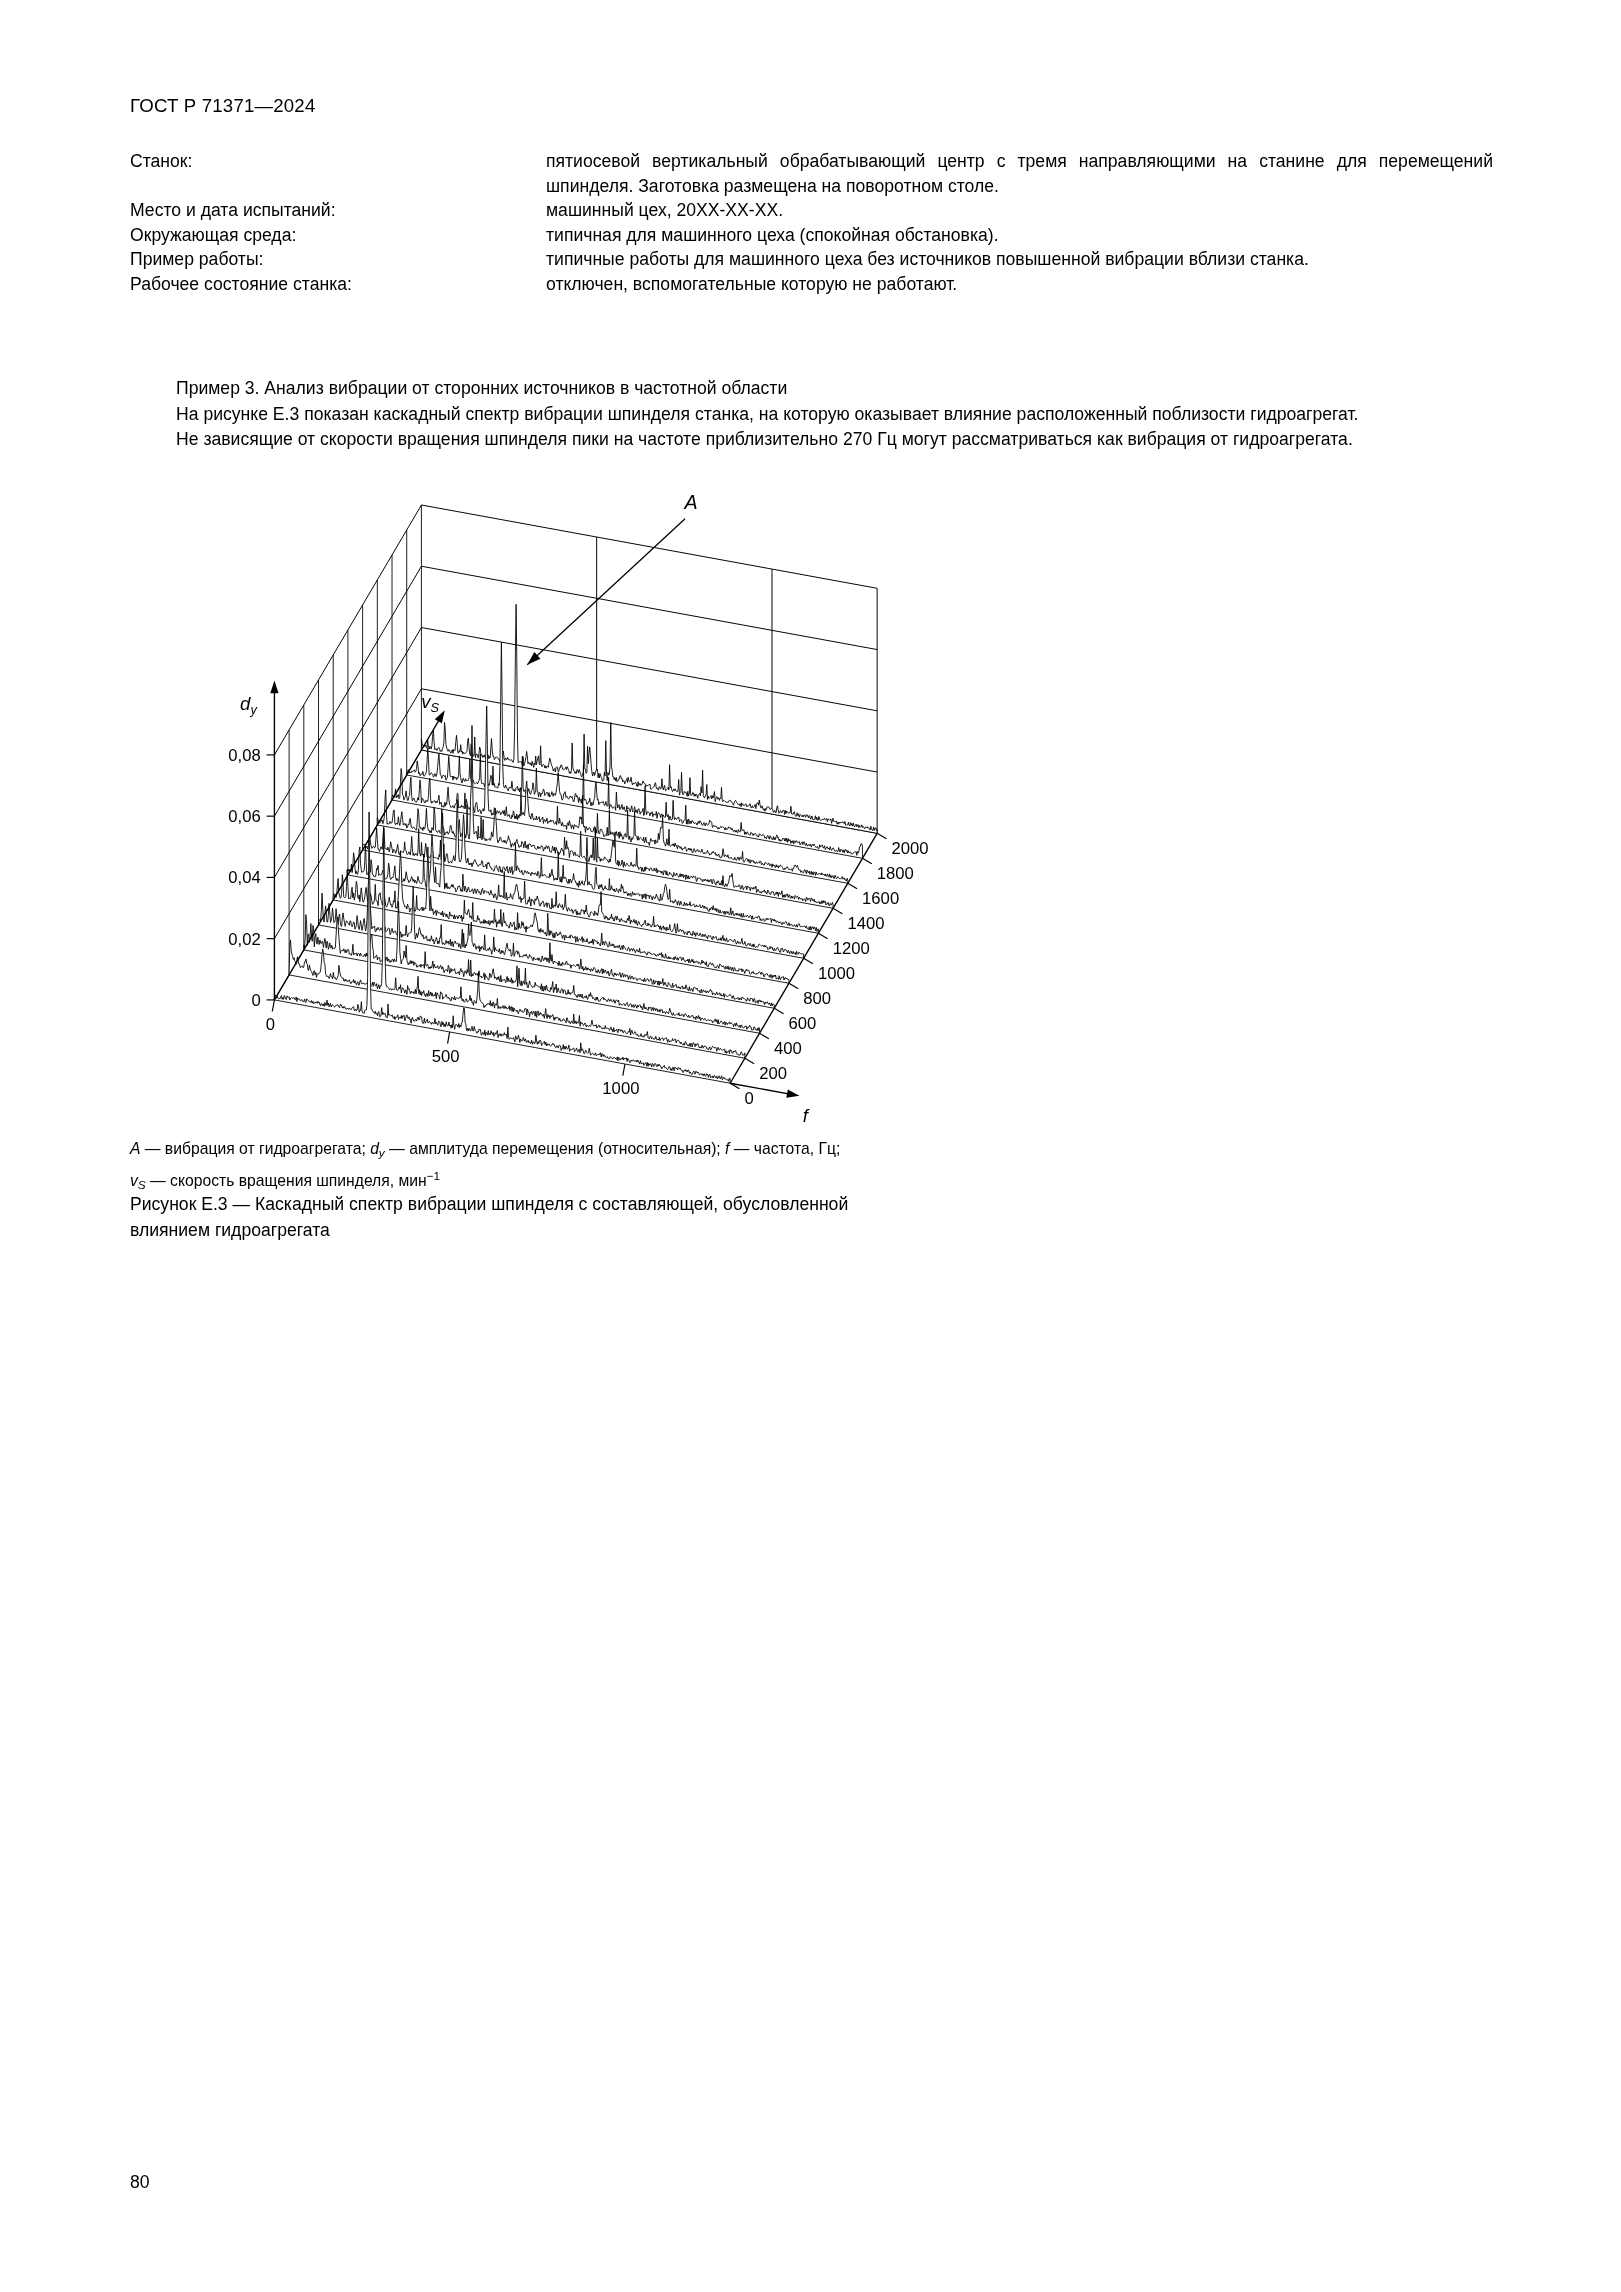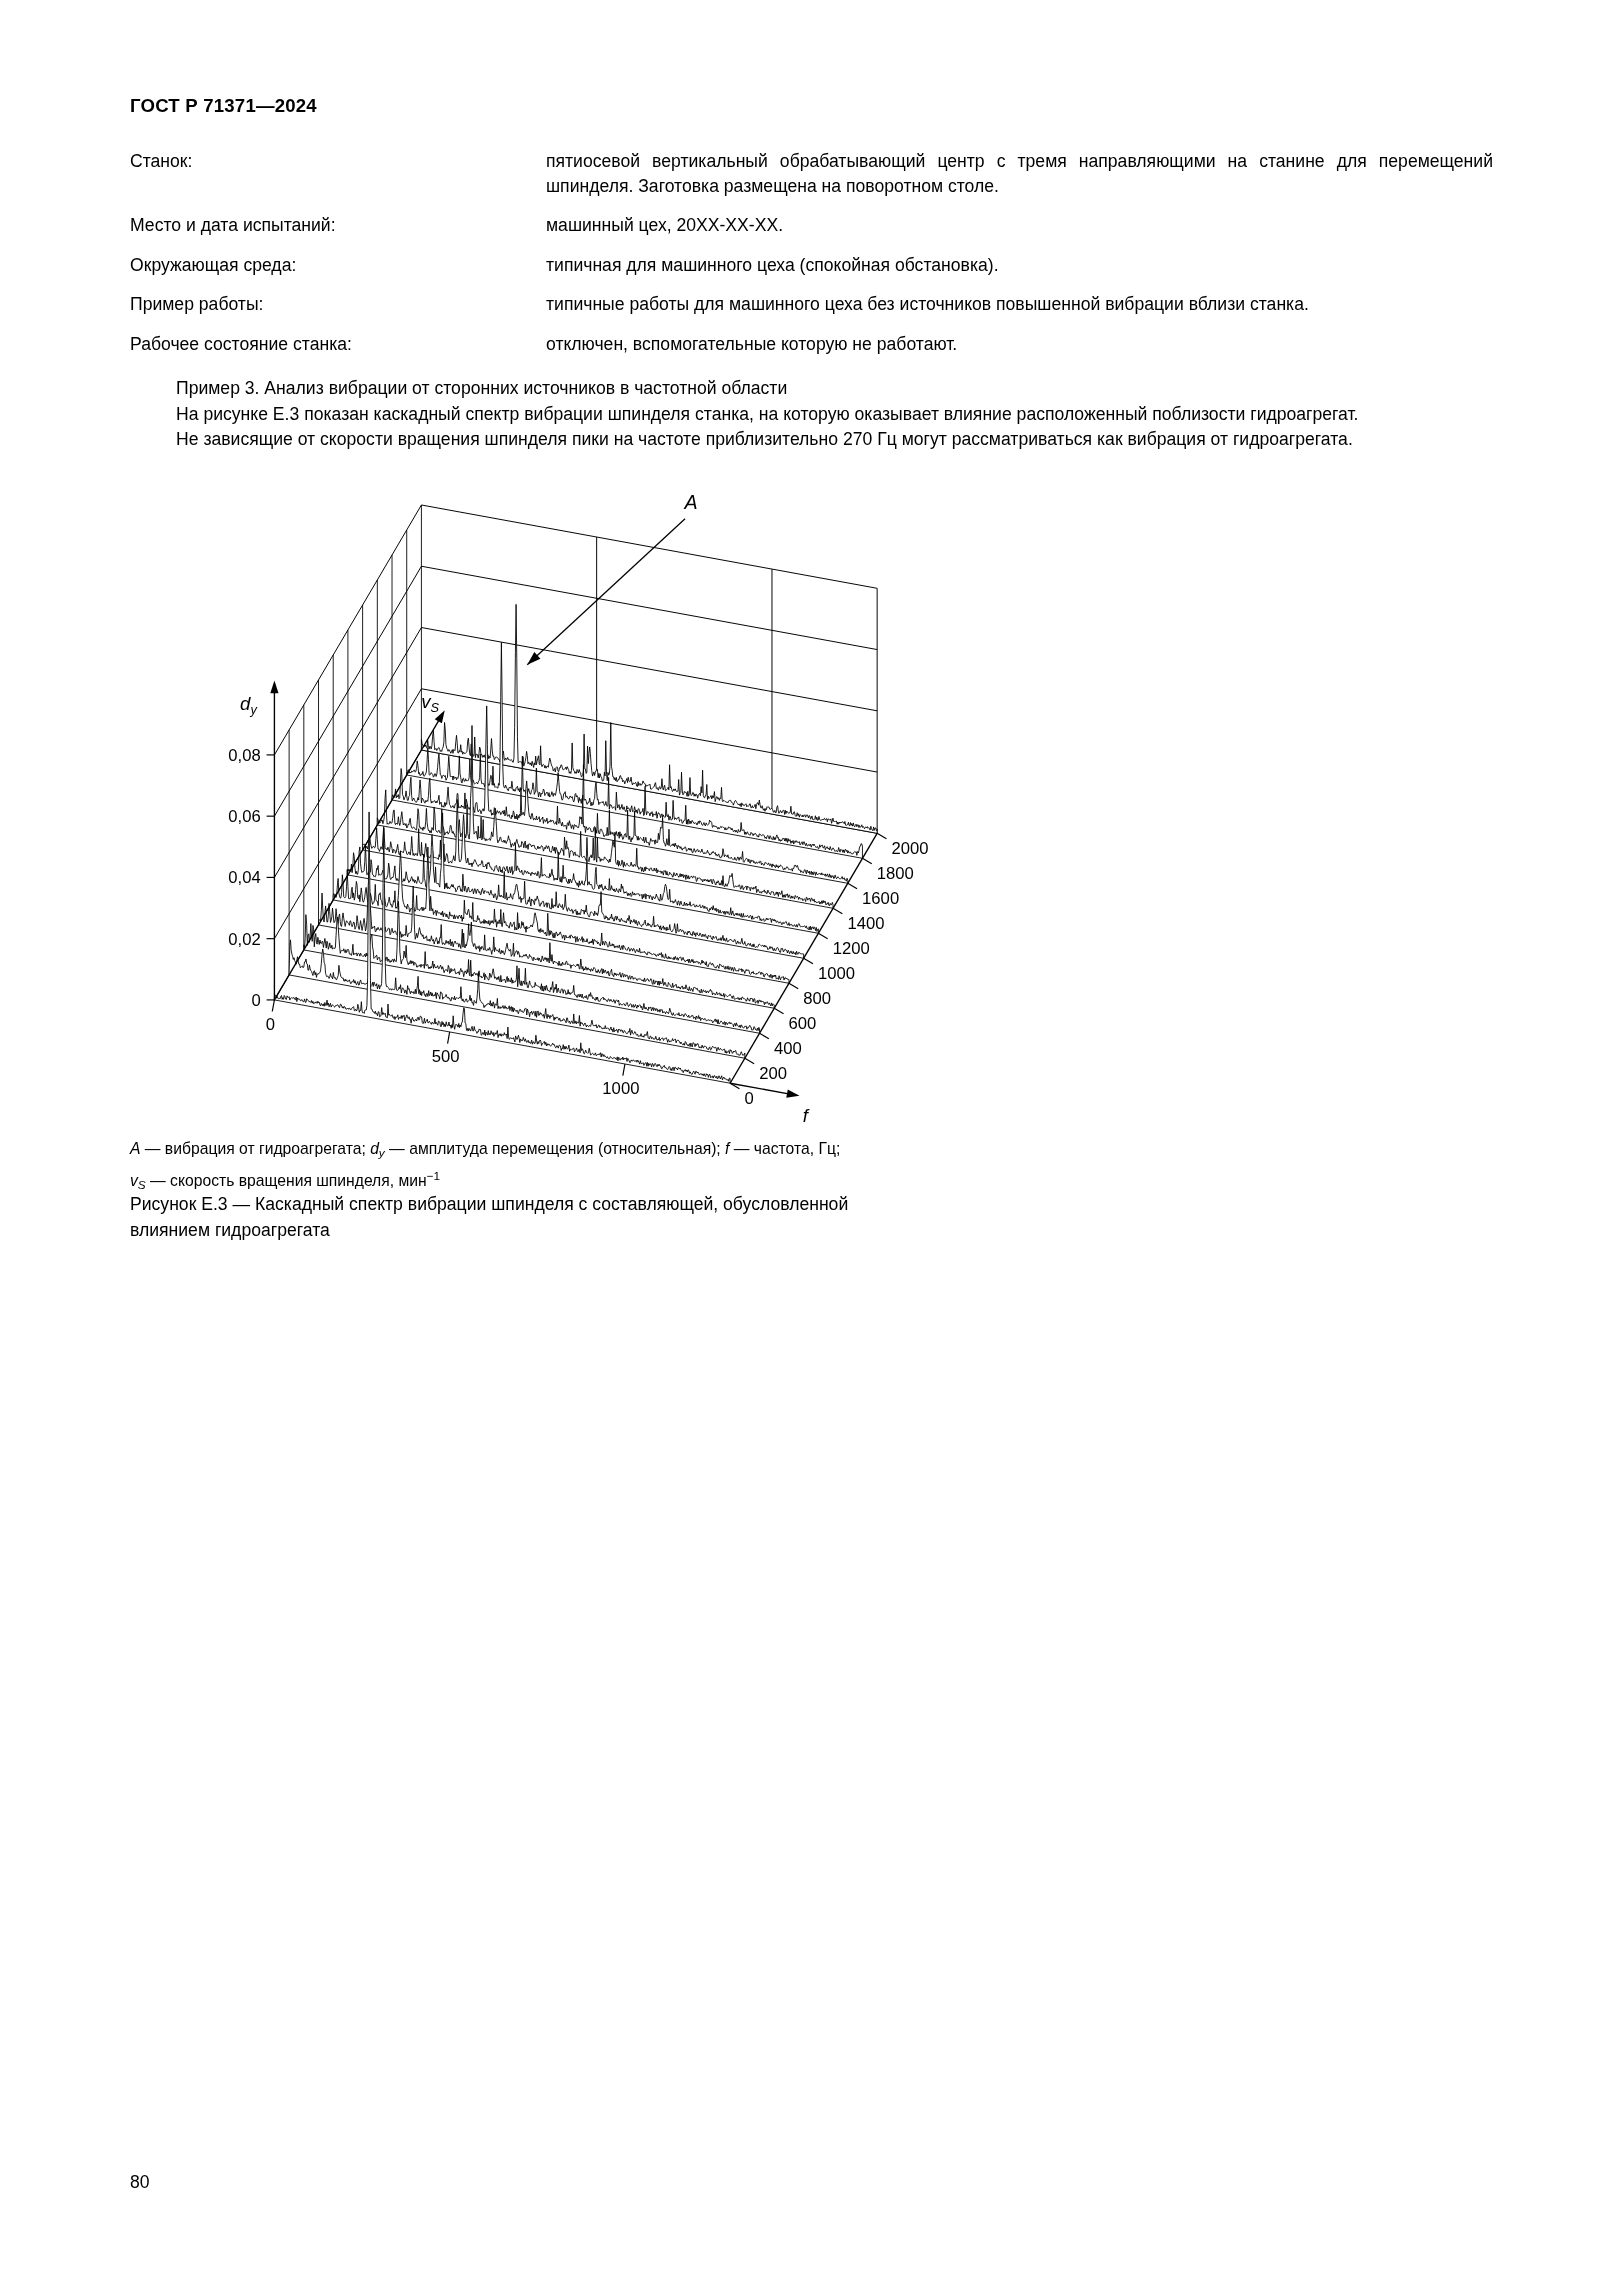--- a/index.html
+++ b/index.html
@@ -1,20 +1,20 @@
 <!DOCTYPE html>
 <html><head>
 <meta charset="utf-8">
 <style>
   *{margin:0;padding:0;box-sizing:border-box}
   html,body{background:#ffffff}
   body{font-family:"Liberation Sans",sans-serif;color:#000}
   .page{position:relative;width:1621px;height:2293px;background:#fff;overflow:hidden}
-  .header{position:absolute;left:130px;top:95px;font-size:18.6px;font-weight:bold;letter-spacing:0.2px}
-  .def-list{position:absolute;left:130px;top:149px;width:1363px;display:grid;grid-template-columns:416px 1fr;row-gap:15px;font-size:17.6px;line-height:24.5px}
+  .header{position:absolute;left:130px;top:95px;font-size:18.6px;font-weight:normal;letter-spacing:0.2px}
+  .def-list{position:absolute;left:130px;top:149px;width:1363px;display:grid;grid-template-columns:416px 1fr;row-gap:0;font-size:17.6px;line-height:24.5px}
   .def-value{text-align:justify}
   .paragraphs{position:absolute;left:130px;top:376px;width:1363px;font-size:17.6px;line-height:25.5px}
   .paragraphs p{text-indent:46px;text-align:justify}
   .chart-svg{position:absolute;left:0;top:0;width:1621px;height:1157px;pointer-events:none}
   .chart-svg text{font-family:"Liberation Sans",sans-serif;fill:#000}
   .legend{position:absolute;left:130px;top:1137px;width:1166px;text-align:left;font-size:15.7px;line-height:23.5px}
   .seg-i{font-style:italic}
   .seg-isub{font-style:italic;font-size:11.8px;vertical-align:-2.9px}
   .seg-sup{font-size:11.8px;vertical-align:5.9px}
   .fig-caption{position:absolute;left:130px;top:1192px;width:1166px;font-size:17.6px;line-height:25.5px}

